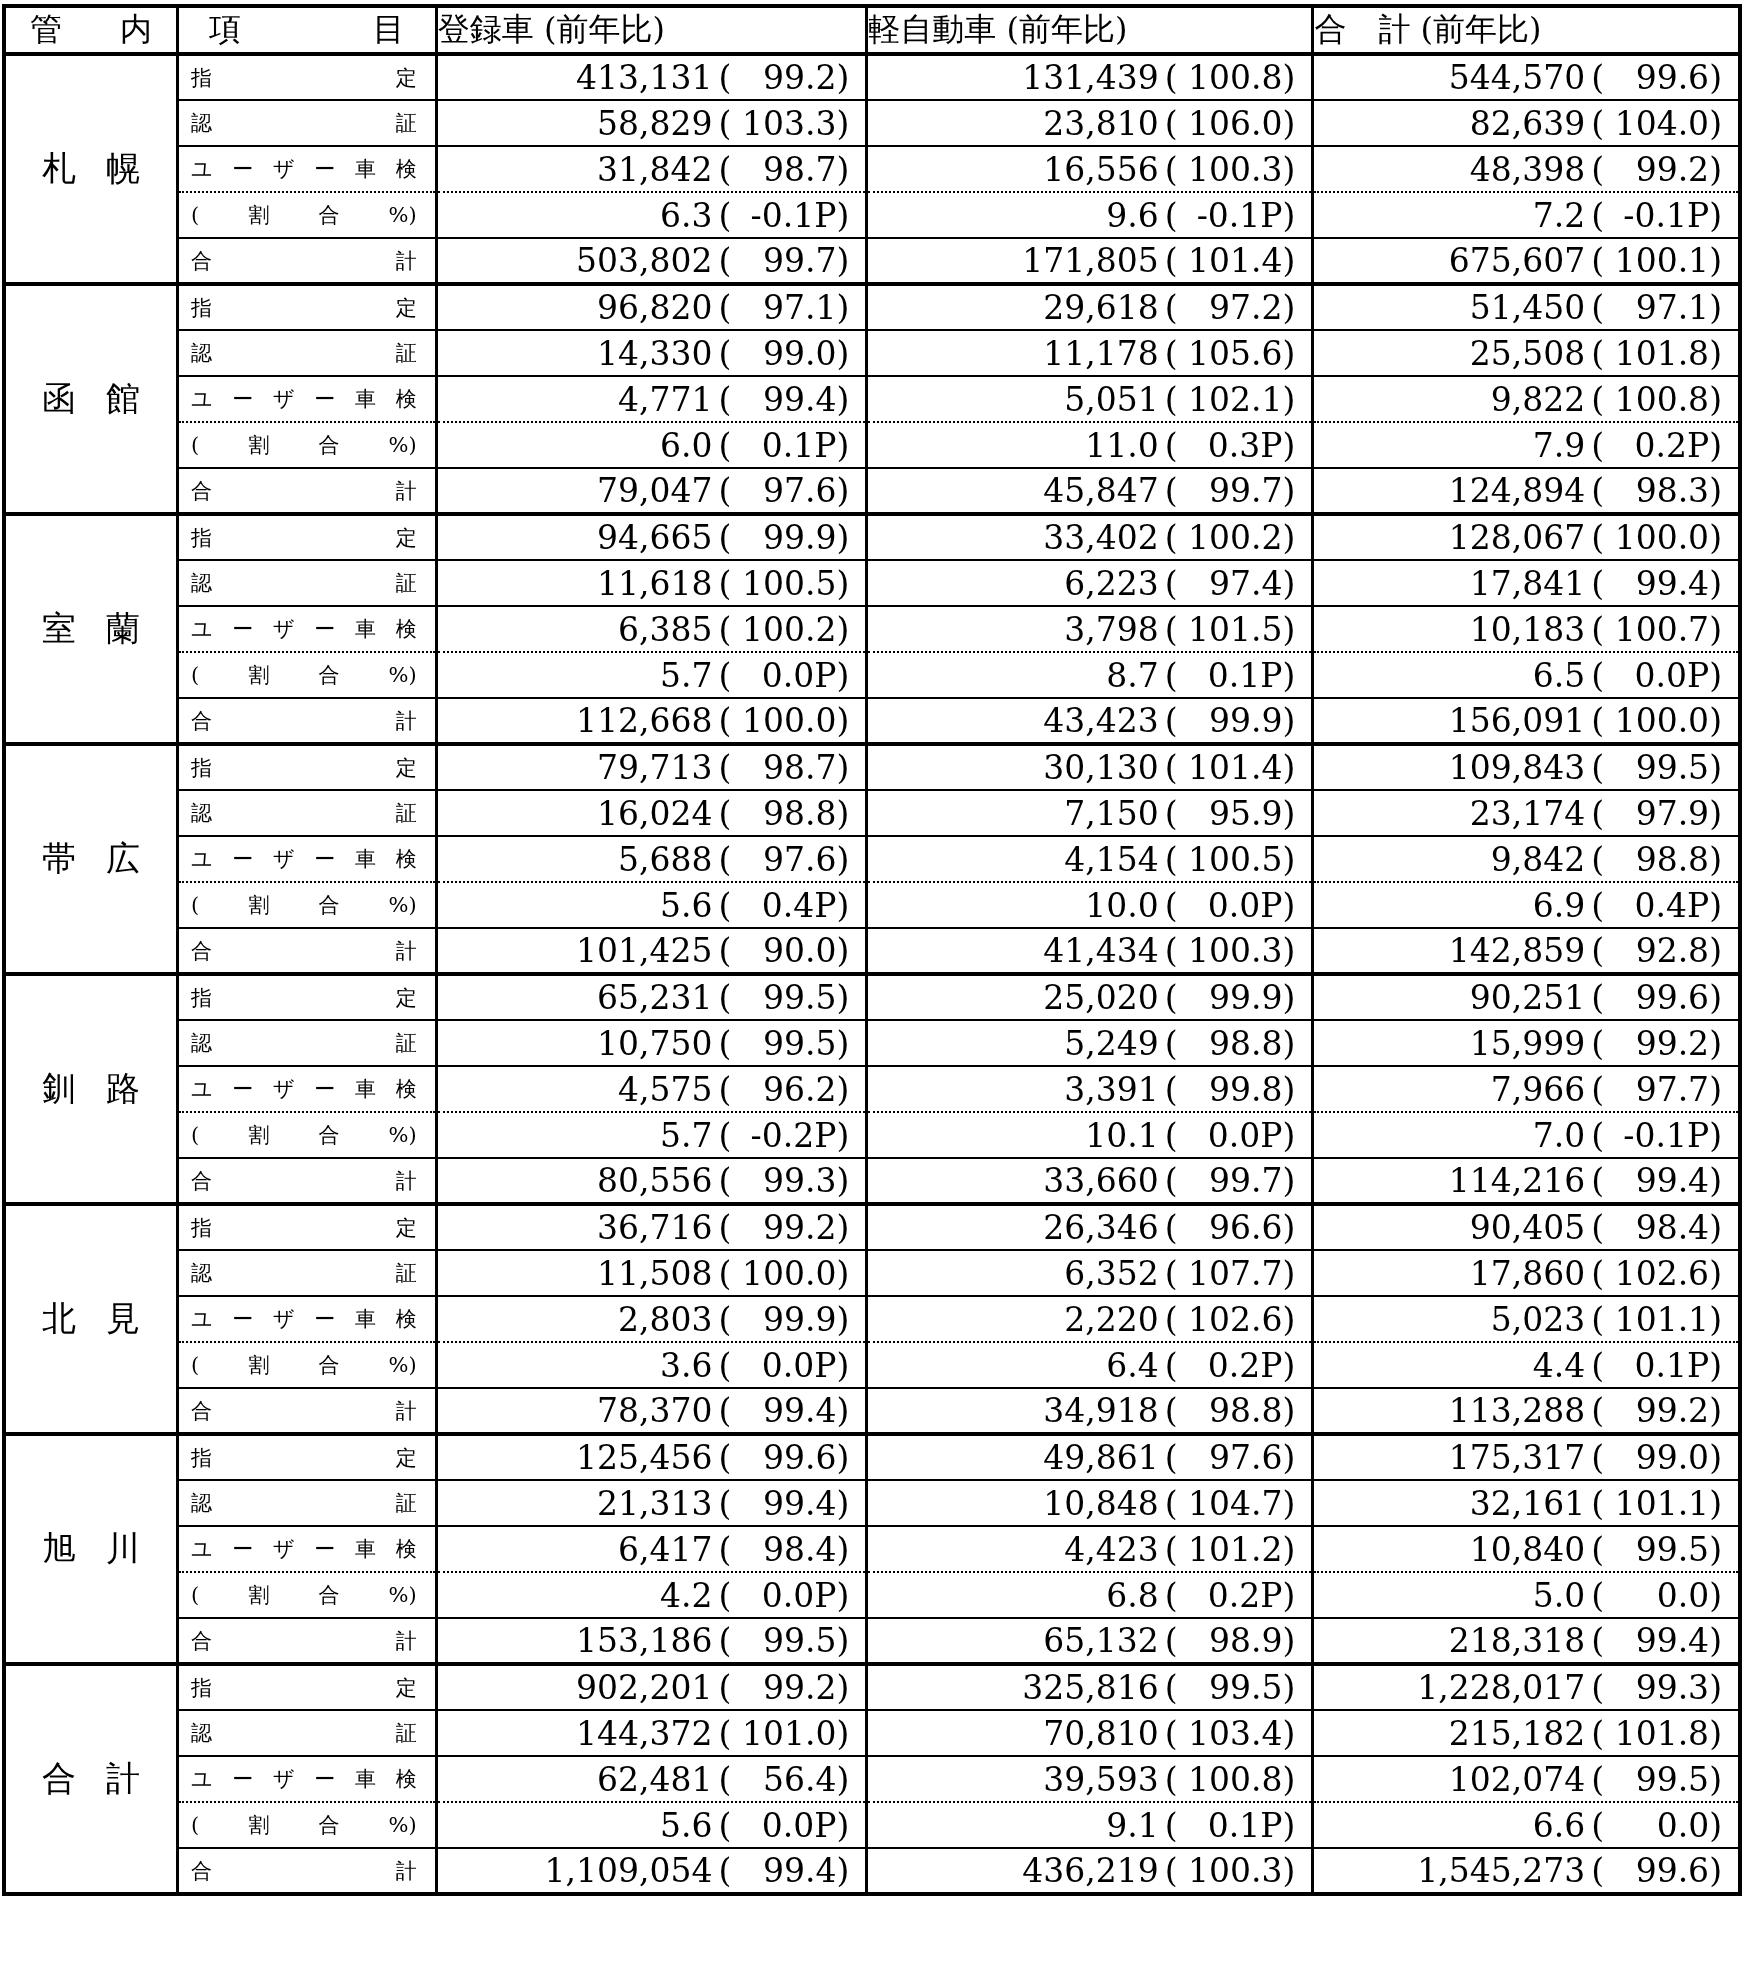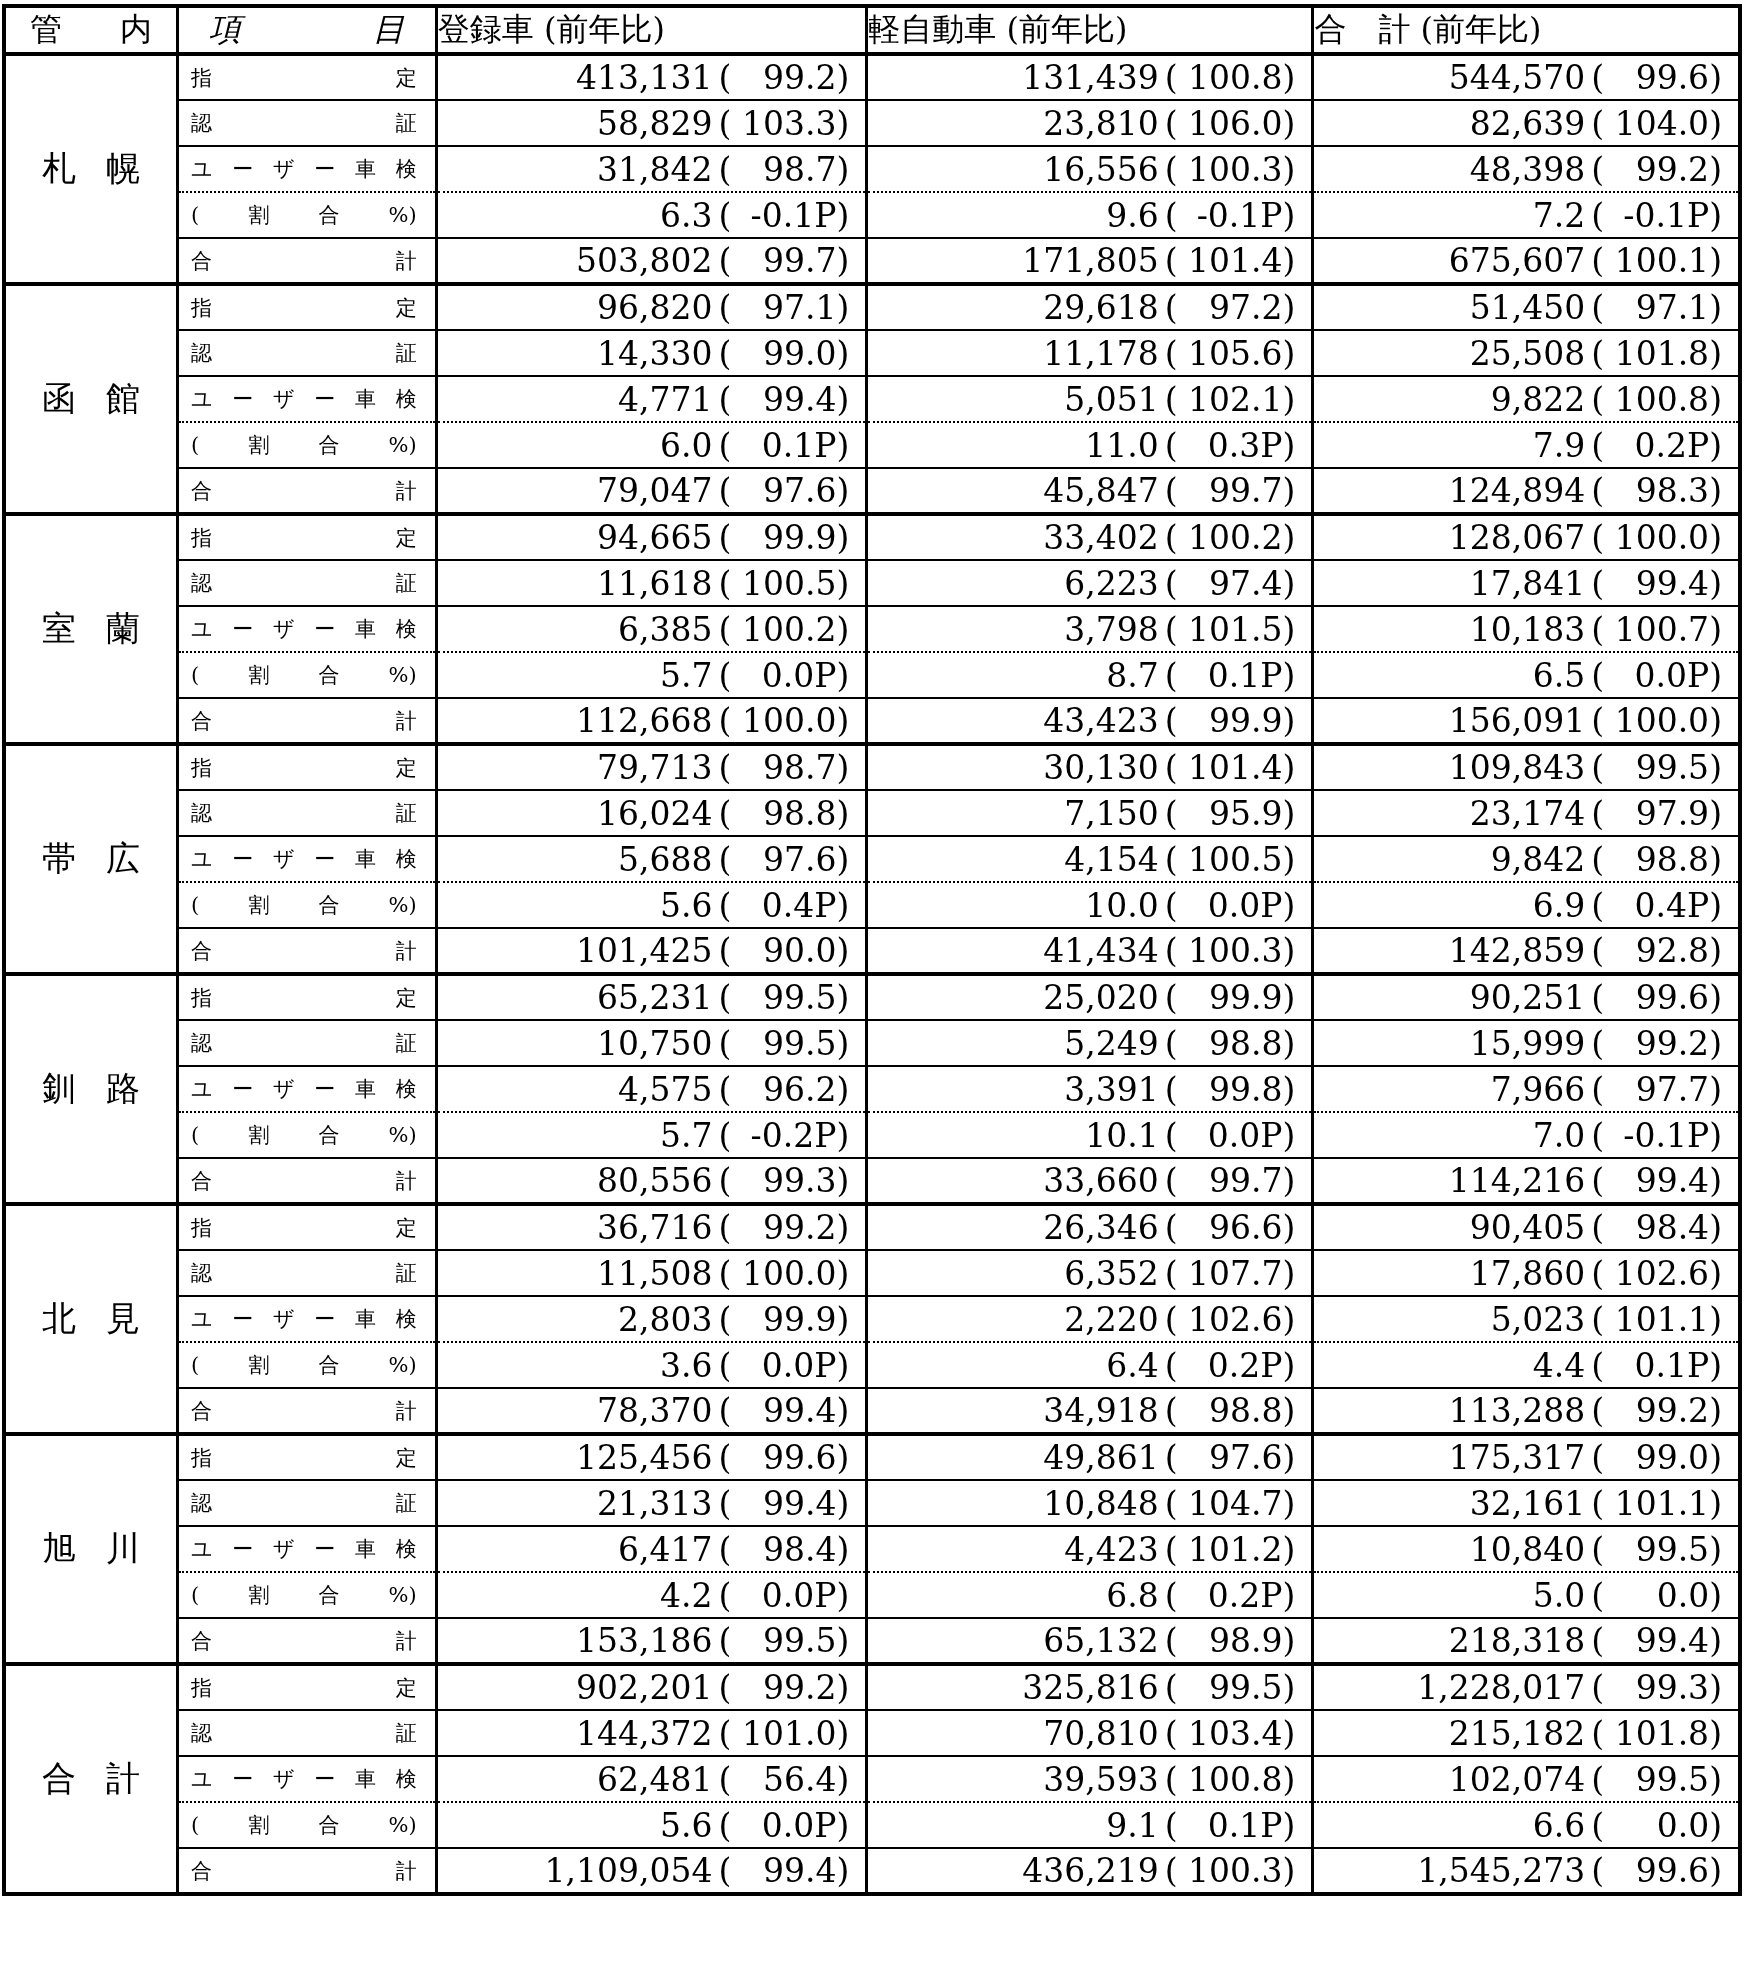--- a/index.html
+++ b/index.html
@@ -44,21 +44,21 @@
   tbody tr + tr td{border-top:2px solid #000;}
   tbody tr.pct td{border-top:2px dotted #000;}
 
   
   .jspread{
     text-align:justify;
     text-align-last:justify;
     -moz-text-align-last:justify;
   }
   th.h-kannai{padding:0 24px;}
-  th.h-item{padding:0 30px;font-style:italic;}
+  th.h-item{padding:0 30px;}
   th.h-val{text-align:left;}
   td.dname{padding:0 36px;font-size:34px;}
   td.item{padding:0 18px 0 12px;font-size:21px;}
 
   td.num{
     text-align:right;
     padding-right:16px;
     font-size:33px;
   }
   td.num .op{margin-left:6px;}

